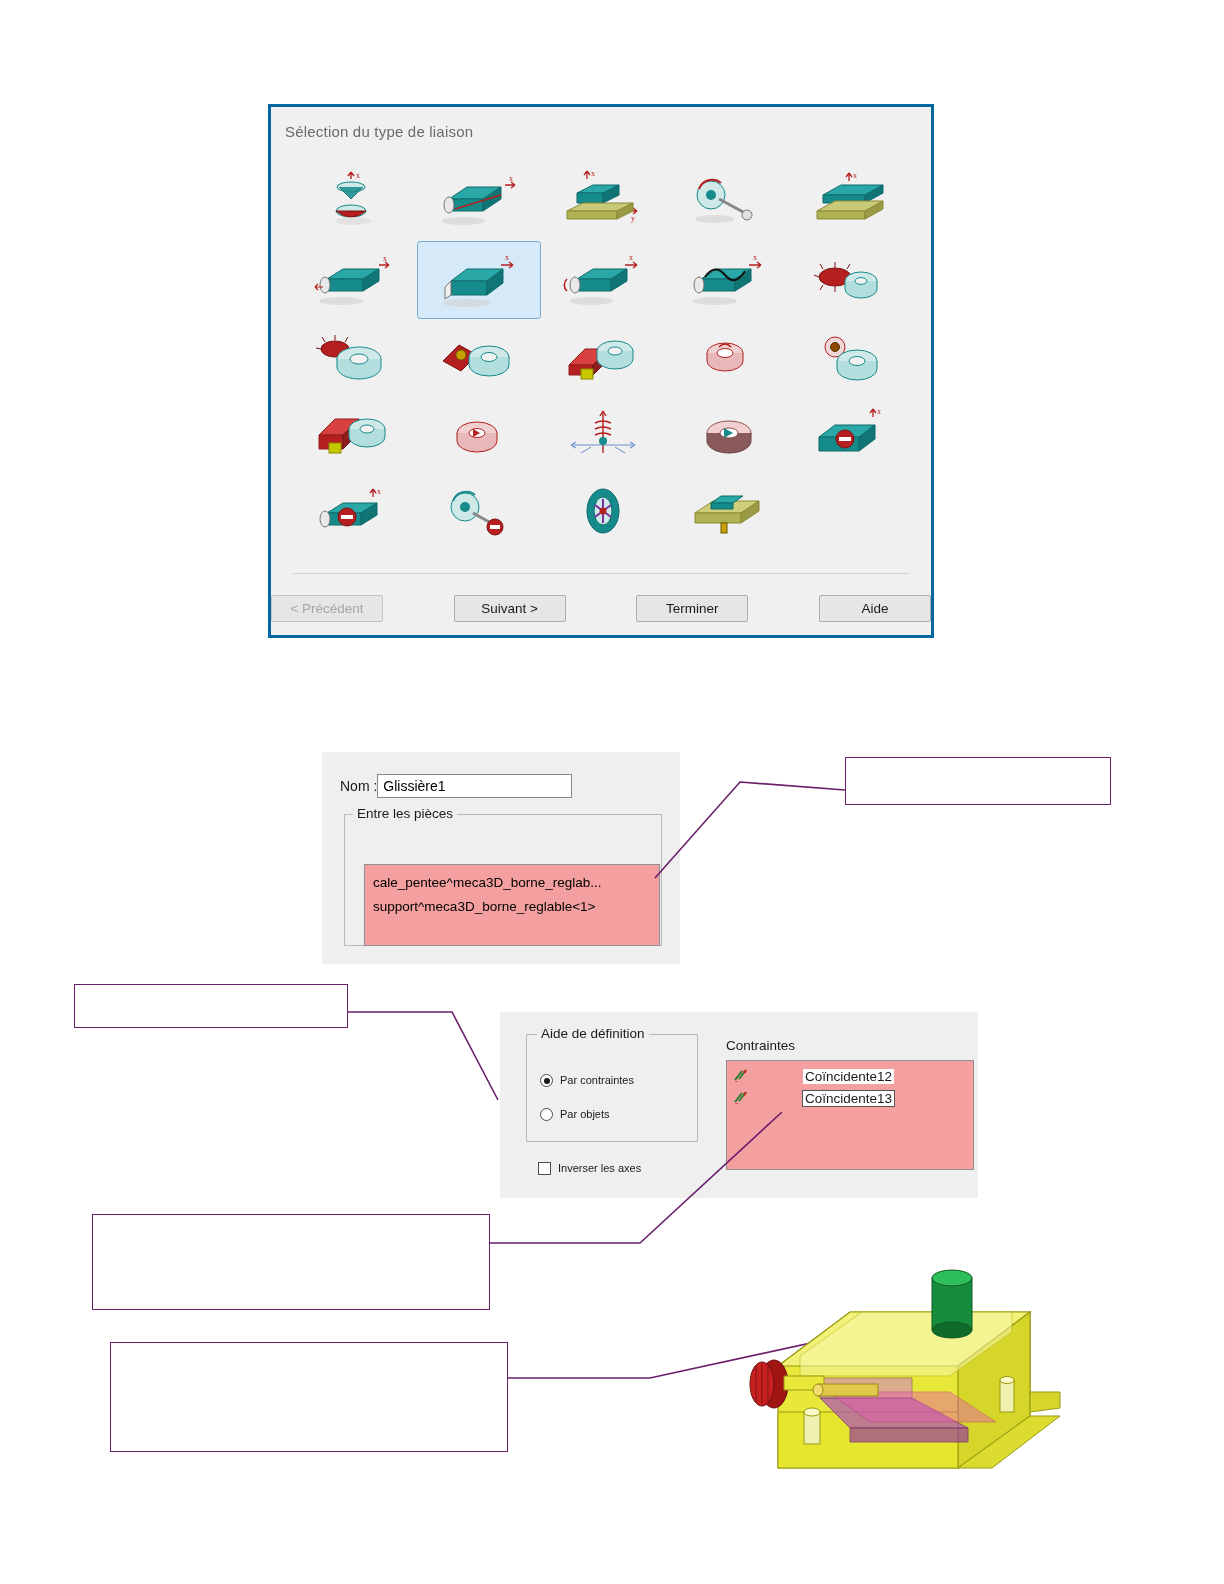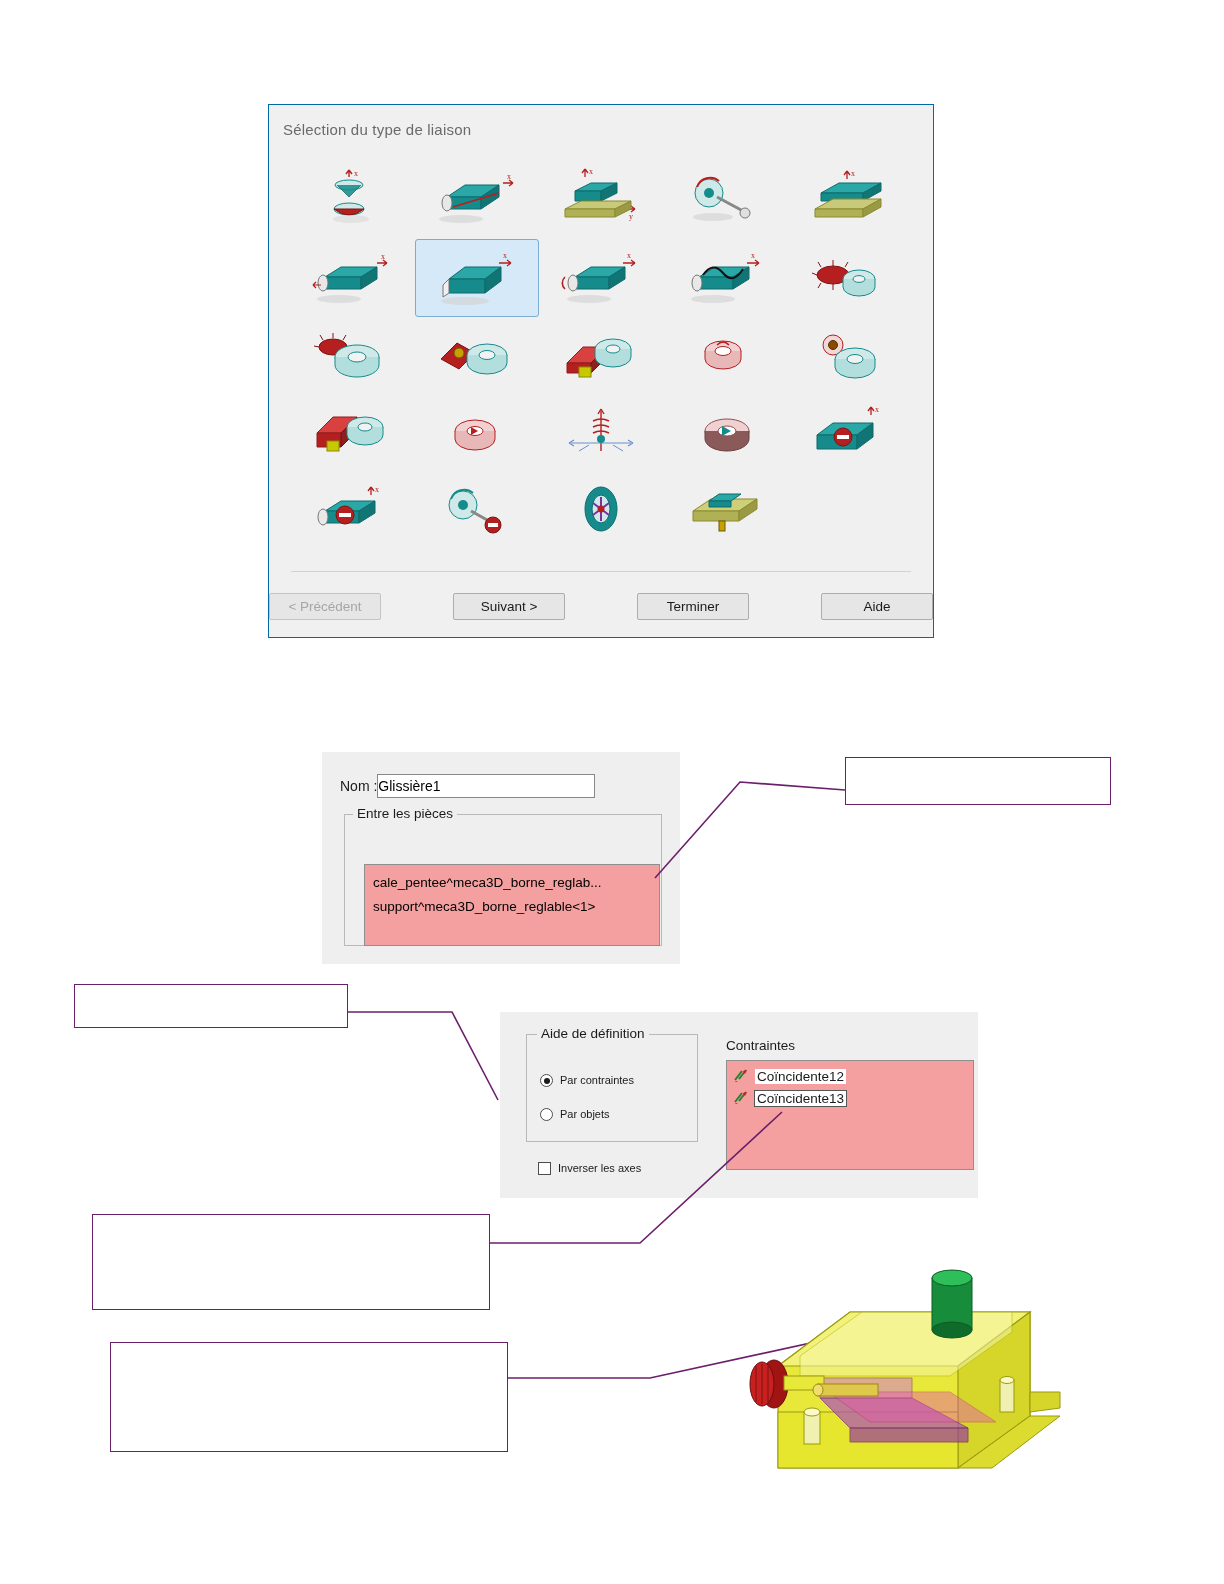--- a/index.html
+++ b/index.html
@@ -17,21 +17,21 @@
   }
 
   
   .wizard {
     position: absolute;
     left: 268px;
     top: 104px;
     width: 666px;
     height: 534px;
     background: #f0f0f0;
-    border: 1px solid #0369a1;
+    border: 3px solid #0369a1;
     box-sizing: border-box;
   }
   .wizard-title {
     position: absolute;
     left: 14px;
     top: 16px;
     font-size: 15px;
     color: #6a6a6a;
     letter-spacing: 0.2px;
   }
@@ -104,26 +104,27 @@
   }
   .nom-row {
     position: absolute;
     left: 18px;
     top: 22px;
     display: flex;
     align-items: center;
   }
   .nom-label { font-size: 14px; }
   .nom-input {
-    width: 218px;
+    width: 195px;
     height: 24px;
     background: #ffffff;
     border: 1px solid #888888;
     font-size: 14px;
     line-height: 22px;
+    padding-left: 5px;
     box-sizing: border-box;
     color: #000;
   }
   .groupbox {
     position: absolute;
     left: 22px;
     top: 62px;
     width: 318px;
     height: 132px;
     border: 1px solid #b9b9b9;
@@ -228,20 +229,21 @@
   .constraint-item {
     display: flex;
     align-items: center;
     height: 22px;
     font-size: 13.5px;
     padding-left: 2px;
   }
   .constraint-item .label-text {
     background: #ffffff;
     padding: 0 2px;
+    margin-left: 48px;
   }
   .constraint-item.sel .label-text {
     background: #ffffff;
     outline: 1px solid #555;
   }
   .cstr-icon { margin-right: 6px; display: block; }
 
   
   .callout {
     position: absolute;

